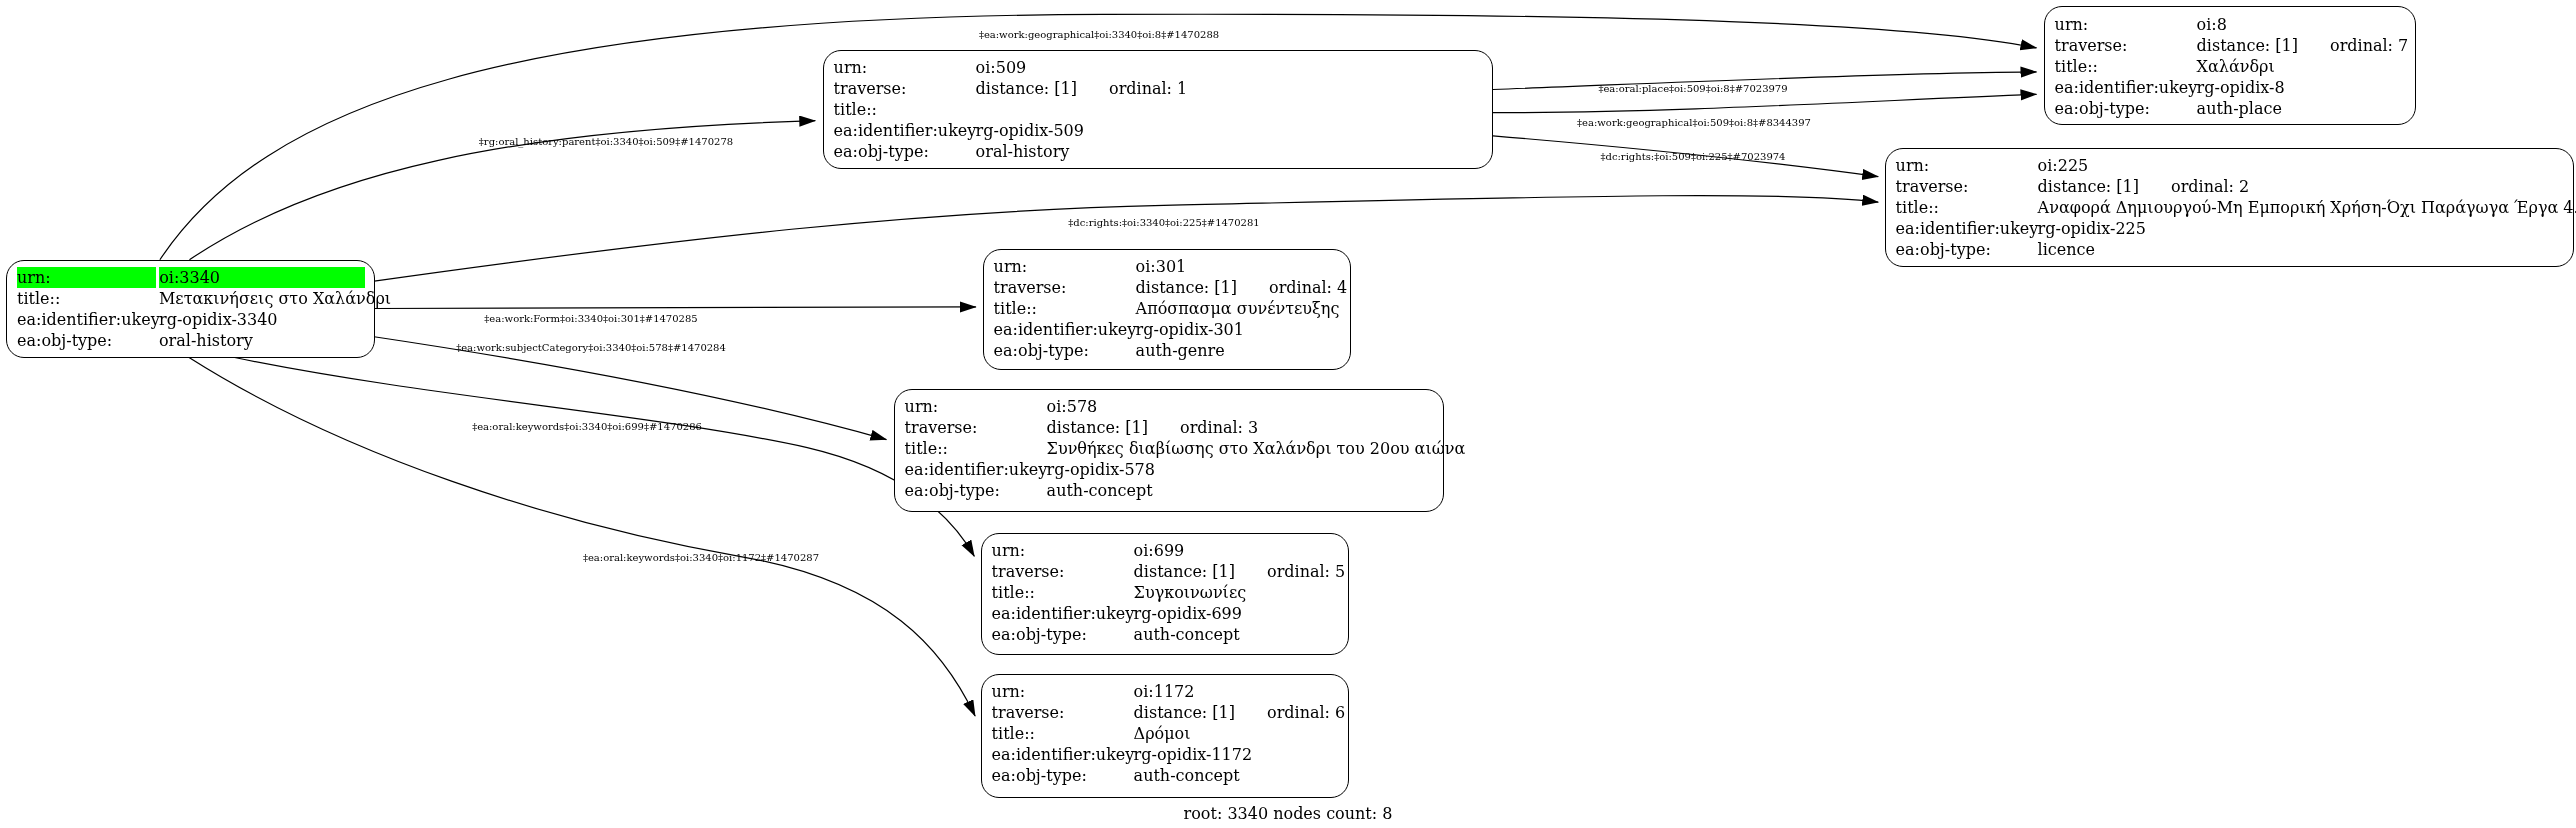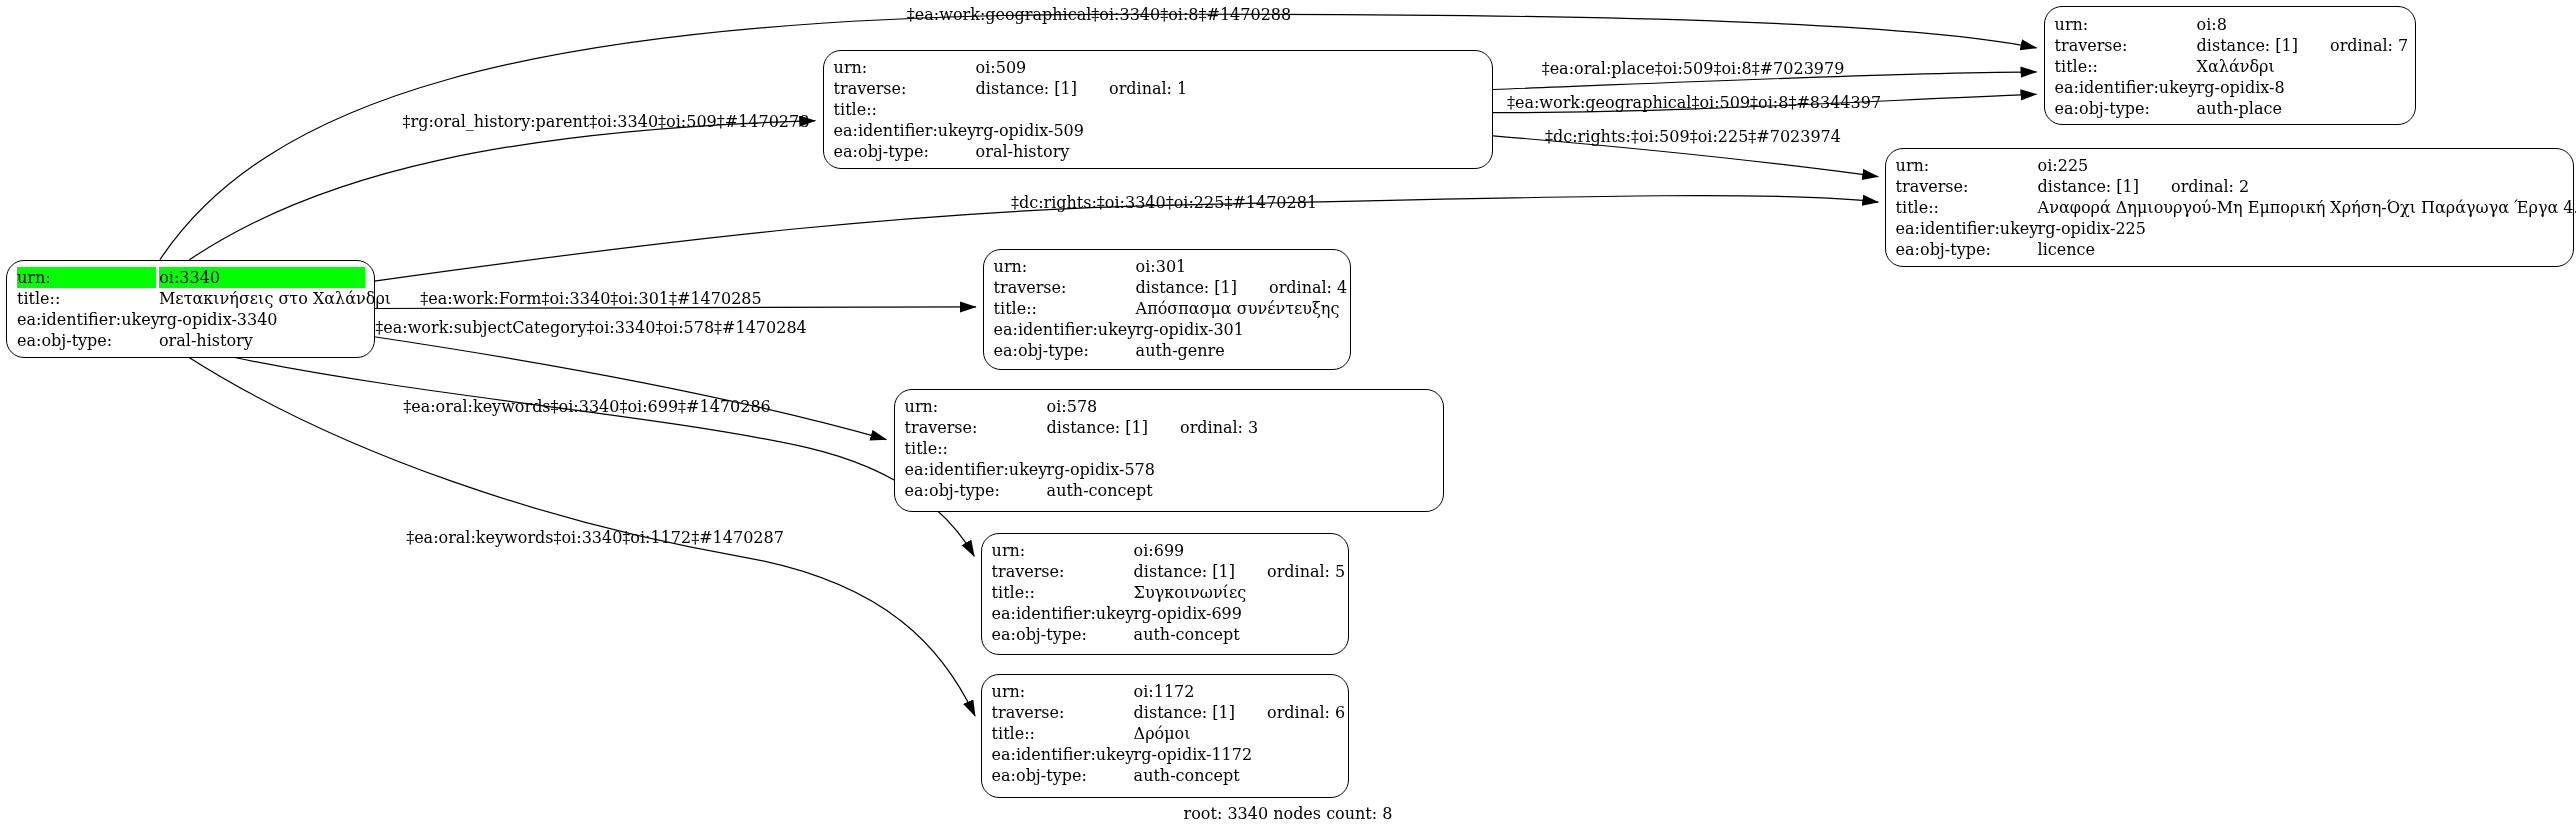--- a/index.html
+++ b/index.html
@@ -12,21 +12,21 @@
     position:absolute;background:#fff;border:1.2px solid #000;border-radius:18px;
     padding:6.4px 9.6px;box-sizing:border-box;font-size:16px;line-height:21px;white-space:nowrap;
   }
   .row{display:flex;align-items:center;height:21px;}
   .lbl{width:142px;flex:none;}
   .ord{margin-left:32px;}
   .row.hl .lbl{background:#00ff00;width:139px;margin-right:3.2px;}
   .row.hl .val{background:#00ff00;flex:1;}
   .edge-label{
     position:absolute;width:448px;text-align:center;transform:translateX(-50%);
-    font-size:16px;white-space:nowrap;
+    font-size:10px;white-space:nowrap;margin-top:24px;
   }
   .footer-label{
     position:absolute;width:320px;text-align:center;transform:translateX(-50%);
     font-size:16px;white-space:nowrap;
   }
 </style>
 </head>
 <body>
 
 <div id="canvas">
@@ -53,21 +53,21 @@
 
   <div class="edge-label" style="left:1099px;top:4.8px;">‡ea:work:geographical‡oi:3340‡oi:8‡#1470288</div>
   <div class="edge-label" style="left:606px;top:112px;">‡rg:oral_history:parent‡oi:3340‡oi:509‡#1470278</div>
   <div class="edge-label" style="left:1693px;top:59px;">‡ea:oral:place‡oi:509‡oi:8‡#7023979</div>
   <div class="edge-label" style="left:1694px;top:93px;">‡ea:work:geographical‡oi:509‡oi:8‡#8344397</div>
   <div class="edge-label" style="left:1693px;top:127px;">‡dc:rights:‡oi:509‡oi:225‡#7023974</div>
   <div class="edge-label" style="left:1164px;top:193px;">‡dc:rights:‡oi:3340‡oi:225‡#1470281</div>
   <div class="edge-label" style="left:591px;top:289px;">‡ea:work:Form‡oi:3340‡oi:301‡#1470285</div>
   <div class="edge-label" style="left:591px;top:318px;">‡ea:work:subjectCategory‡oi:3340‡oi:578‡#1470284</div>
   <div class="edge-label" style="left:587px;top:397px;">‡ea:oral:keywords‡oi:3340‡oi:699‡#1470286</div>
-  <div class="edge-label" style="left:595px;top:528px;">‡ea:oral:keywords‡oi:3340‡oi:1172‡#1470287</div>
+  <div class="edge-label" style="left:595px;top:528px;text-align:right;">‡ea:oral:keywords‡oi:3340‡oi:1172‡#1470287</div>
 
   <div class="node" style="left:6.4px;top:260px;width:369px;height:98px;">
     <div class="row hl">
       <span class="lbl">urn:</span>
       <span class="val">oi:3340</span>
     </div>
     <div class="row">
       <span class="lbl">title::</span>
       <span class="val">Μετακινήσεις στο Χαλάνδρι</span>
     </div>
@@ -181,20 +181,21 @@
       <span class="lbl">urn:</span>
       <span class="val">oi:578</span>
     </div>
     <div class="row">
       <span class="lbl">traverse:</span>
       <span class="val">distance: [1]</span>
       <span class="val ord">ordinal: 3</span>
     </div>
     <div class="row">
       <span class="lbl">title::</span>
+      <span class="val">Συνθήκες διαβίωσης στο Χαλάνδρι του 20ου αιώνα</span>
     </div>
     <div class="row">
       <span class="lbl">ea:identifier:ukey</span>
       <span class="val">rg-opidix-578</span>
     </div>
     <div class="row">
       <span class="lbl">ea:obj-type:</span>
       <span class="val">auth-concept</span>
     </div>
   </div>

